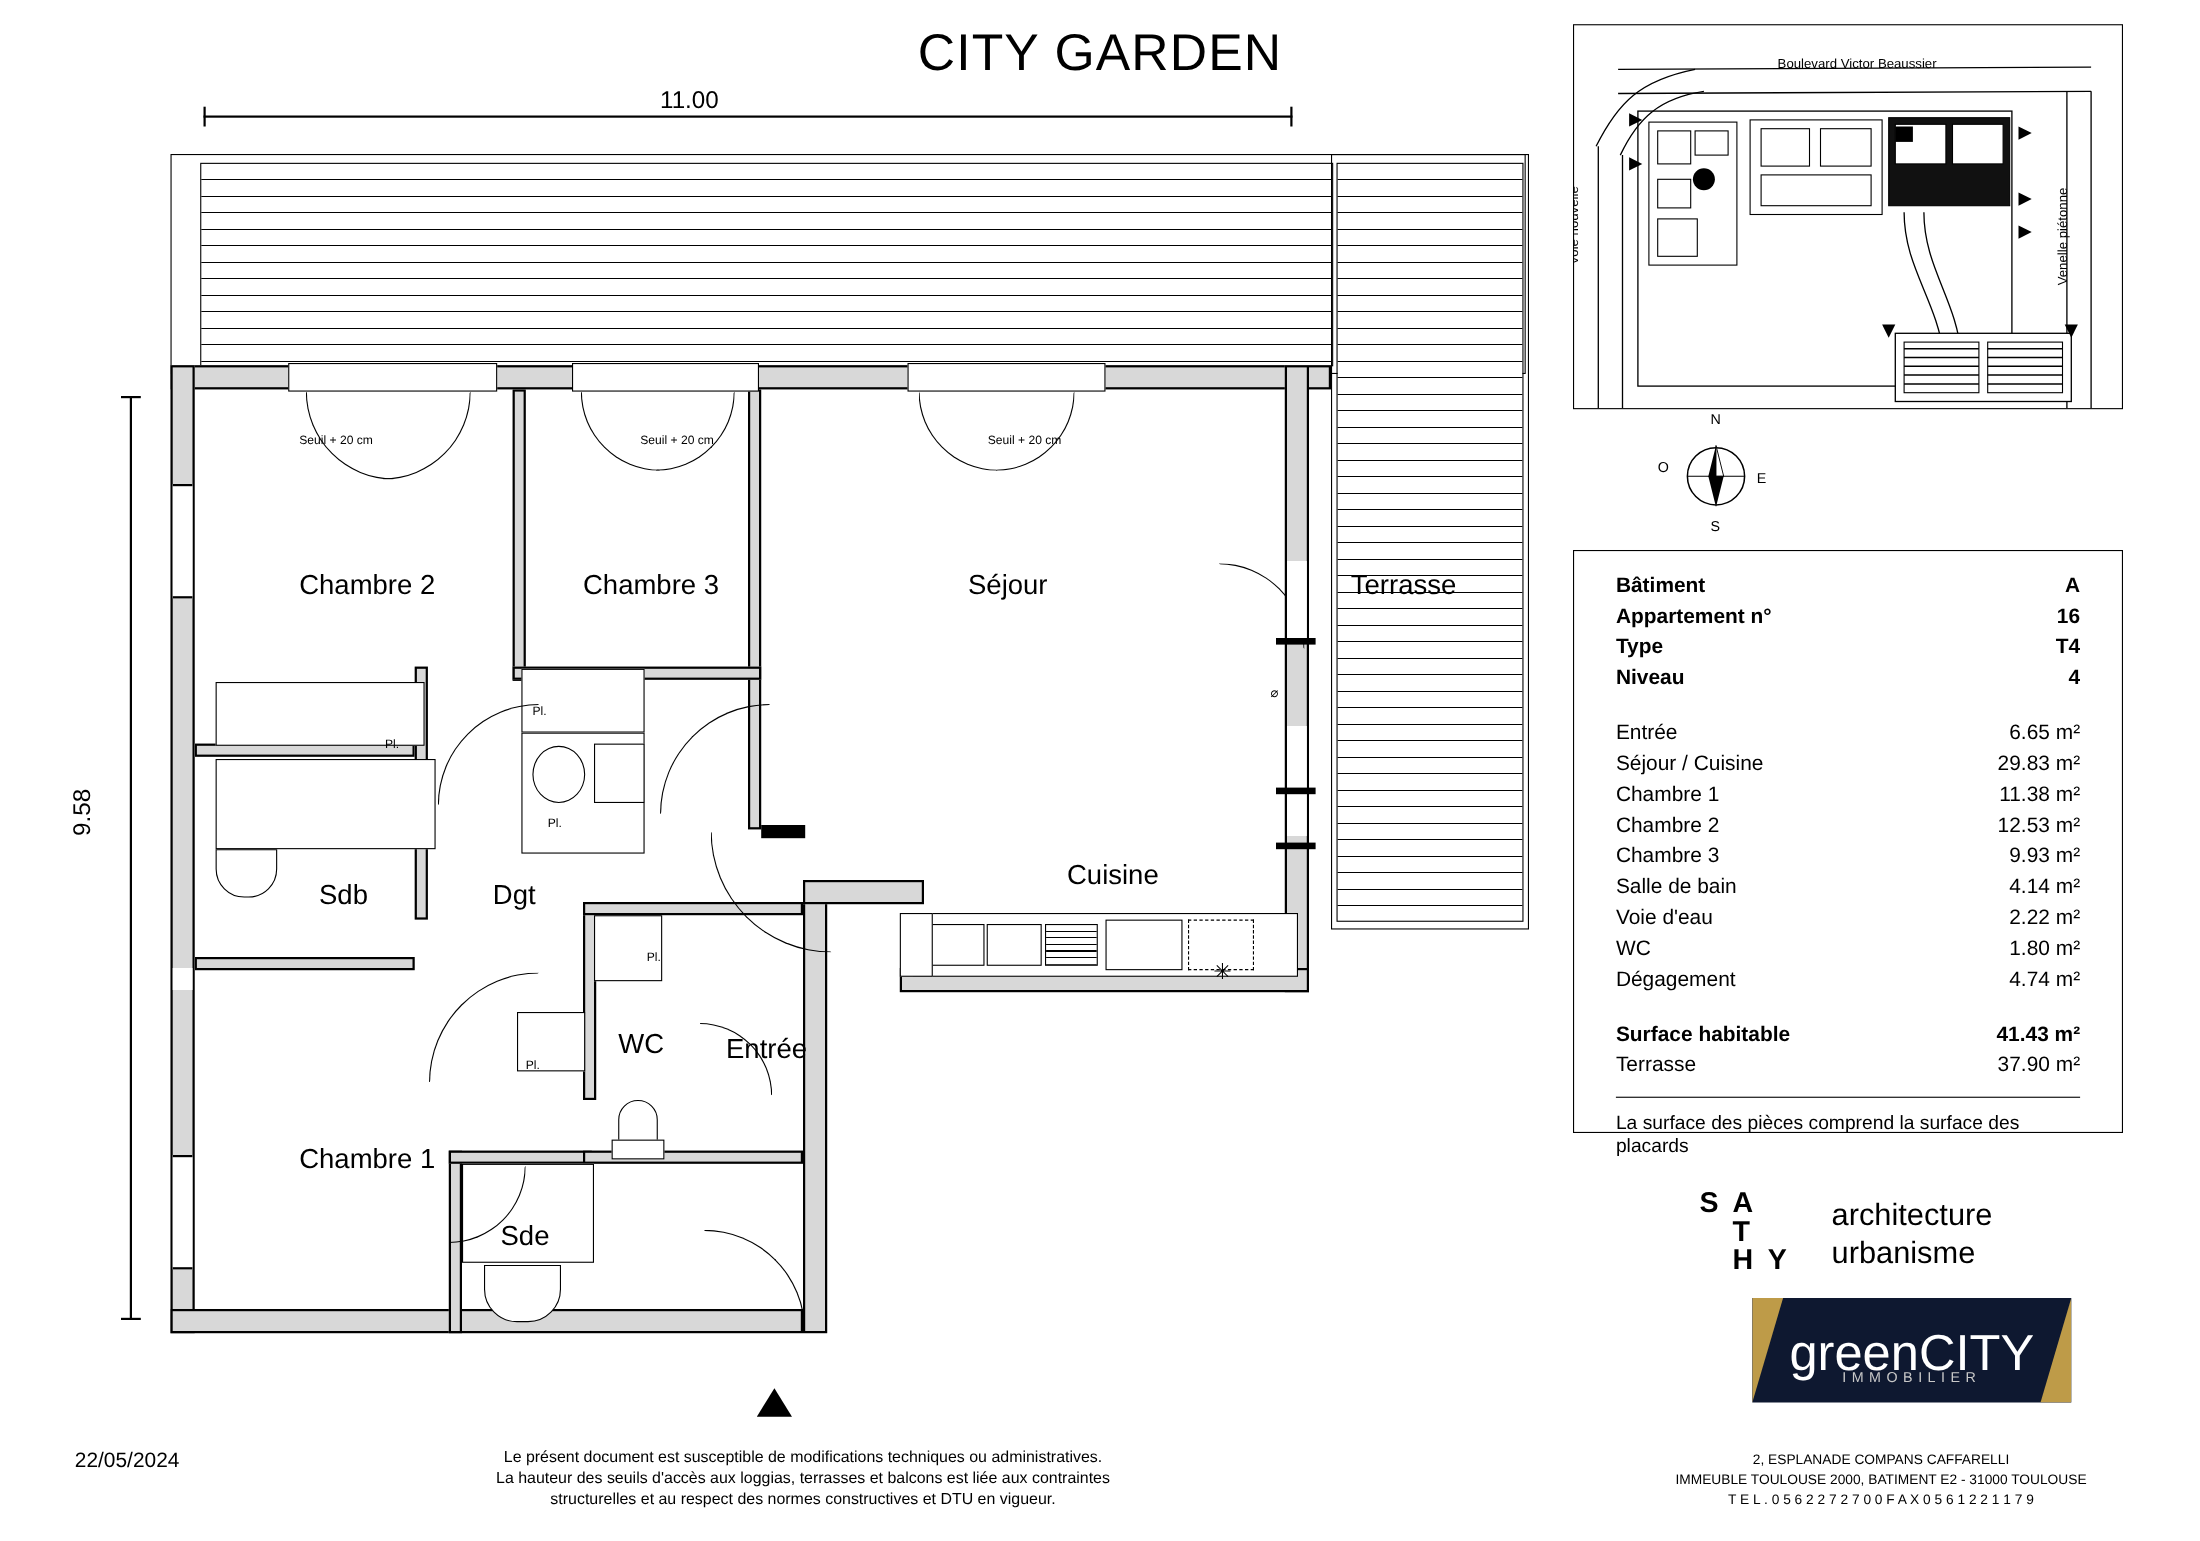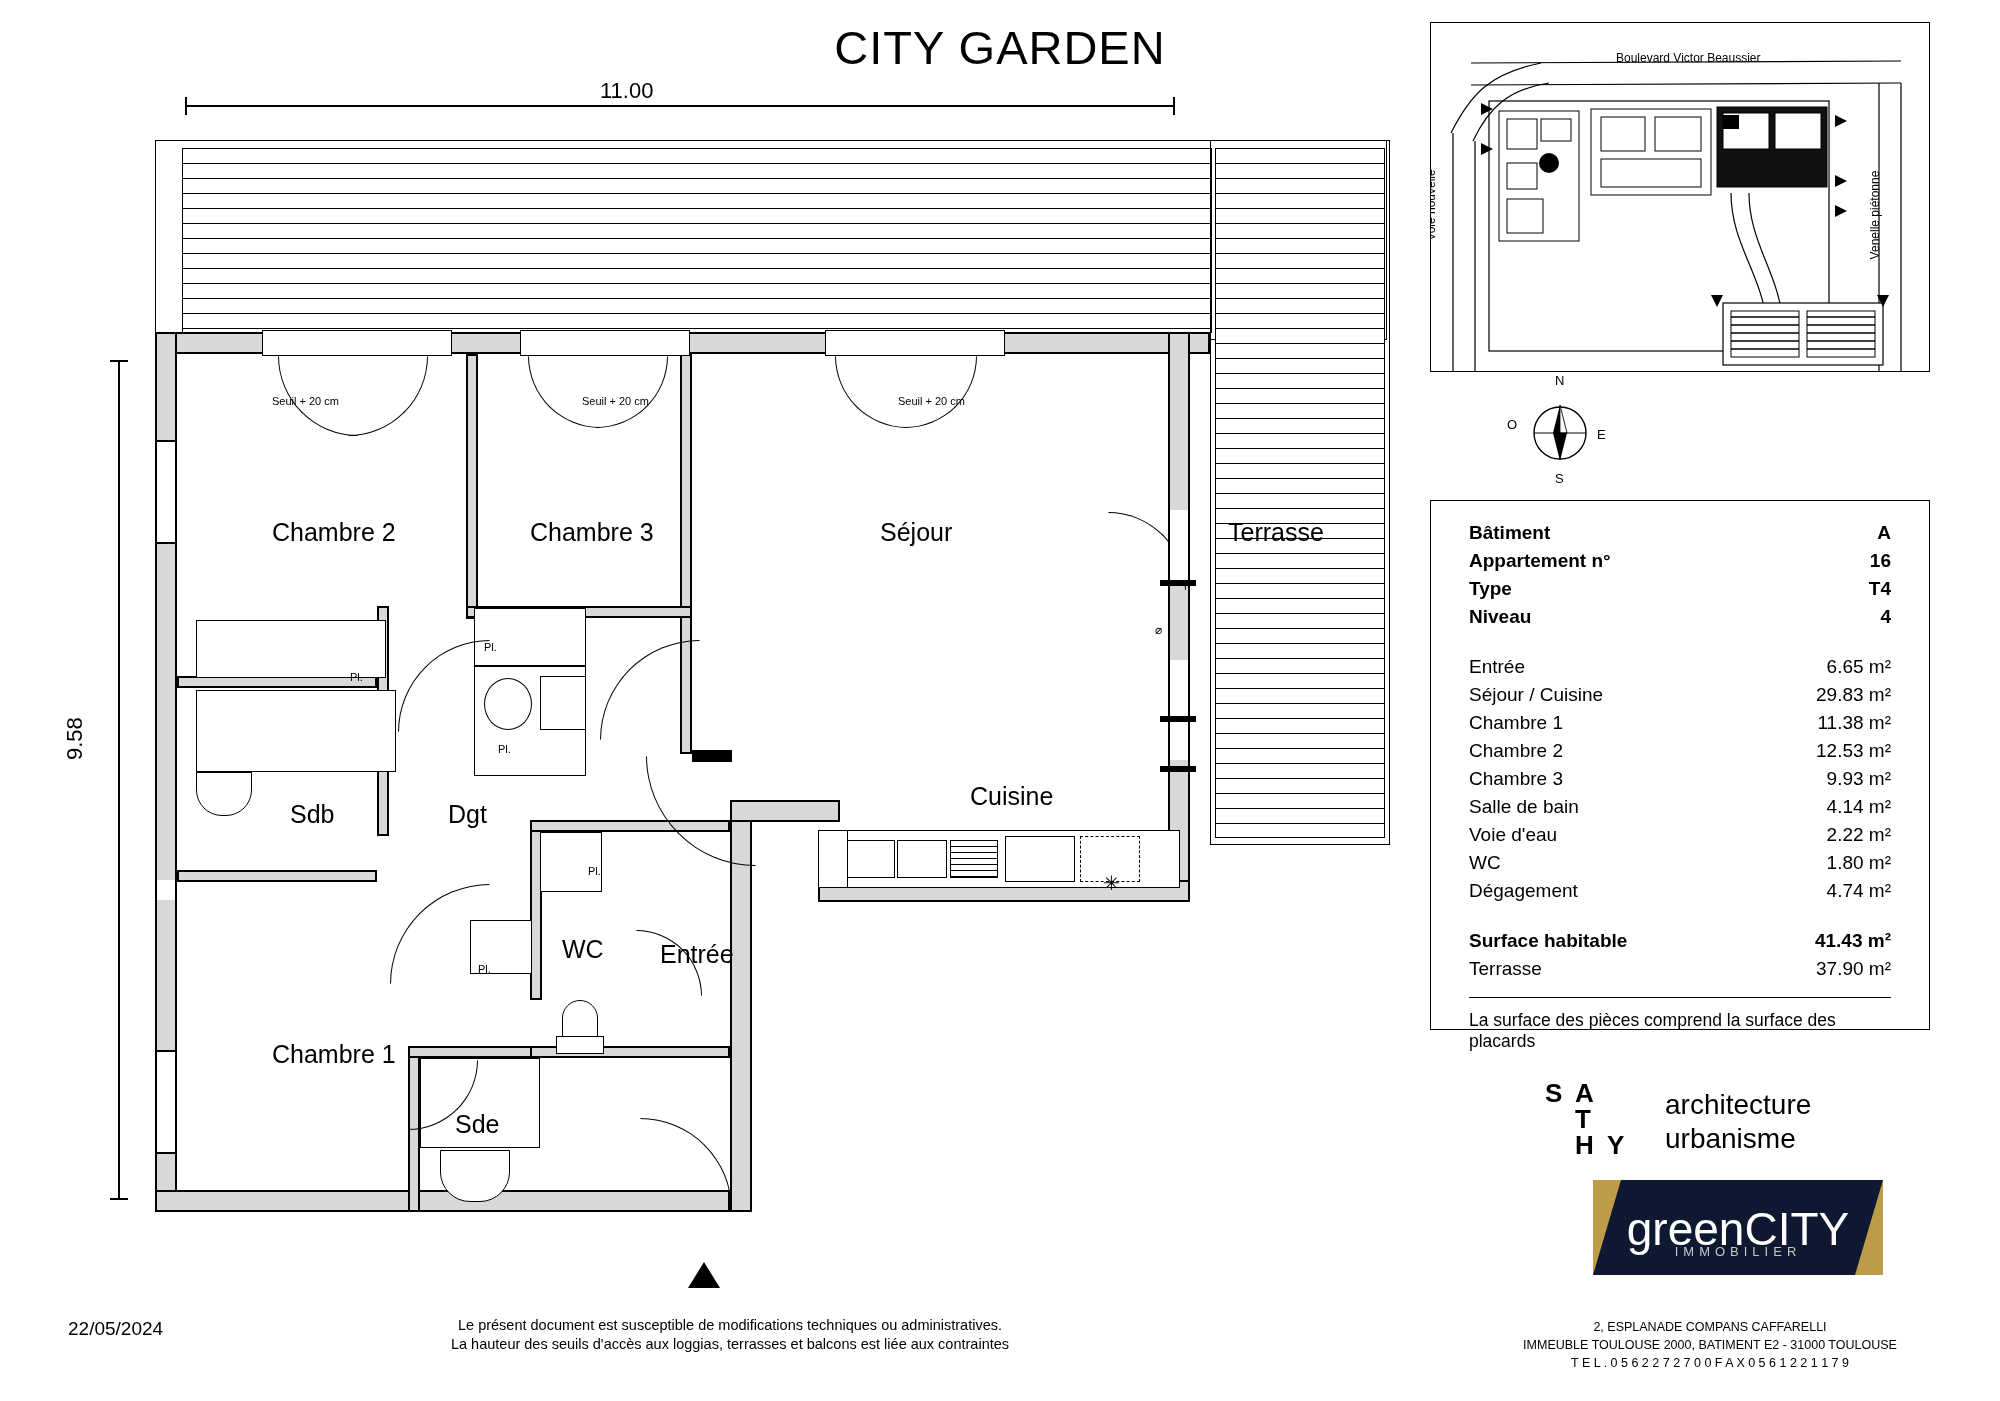--- a/index.html
+++ b/index.html
@@ -377,20 +377,21 @@
     <div class="t1">
       <span>green</span><b>CITY</b>
     </div>
     <div class="t2">IMMOBILIER</div>
   </div>
 
   <div class="date">22/05/2024</div>
   <div class="disclaimer">
     <div>Le présent document est susceptible de modifications techniques ou administratives.</div>
     <div>La hauteur des seuils d'accès aux loggias, terrasses et balcons est liée aux contraintes</div>
+    <div>structurelles et au respect des normes constructives et DTU en vigueur.</div>
   </div>
   <div class="addr">
     <div>2, ESPLANADE COMPANS CAFFARELLI</div>
     <div>IMMEUBLE TOULOUSE 2000, BATIMENT E2 - 31000 TOULOUSE</div>
     <div>T E L .   0 5 6 2 2 7 2 7 0 0    F A X   0 5 6 1 2 2 1 1 7 9</div>
   </div>
 
 </div>
 
 </body></html>

